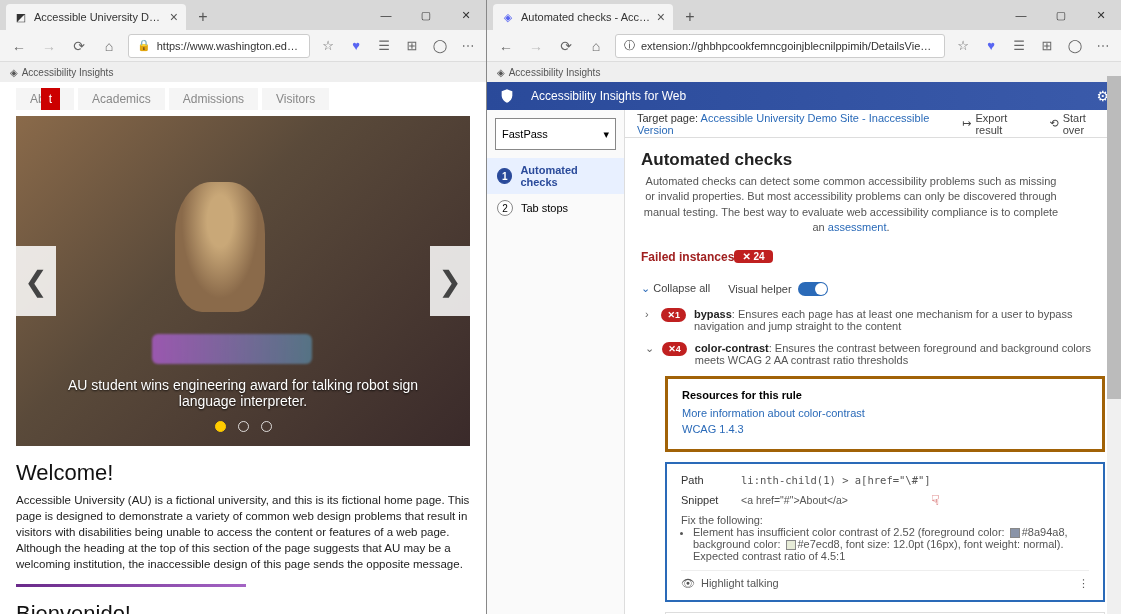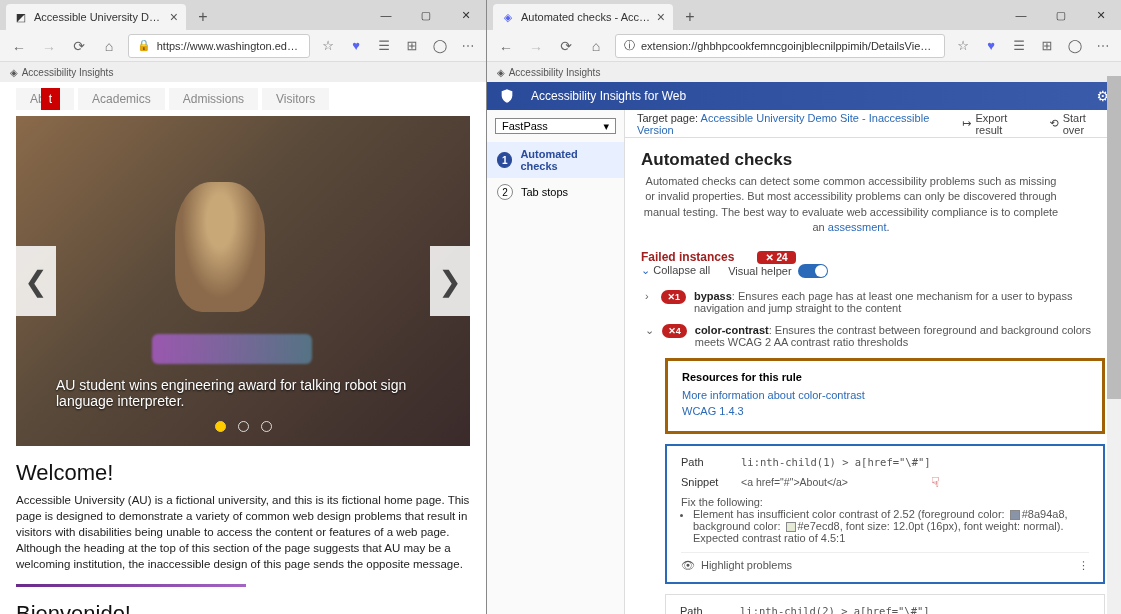--- a/index.html
+++ b/index.html
@@ -31,49 +31,49 @@
 .nav-tabs { display: flex; gap: 4px; margin-bottom: 6px; margin-top: 6px; }
 .nav-tab { padding: 4px 14px; font-size: 12px; color: #888; background: #f5f5f5; }
 .nav-tab.active-red { background: #c00; color: #fff; }
 .carousel { position: relative; background: #222; height: 330px; display: flex; flex-direction: column; justify-content: flex-end; align-items: center; color: #fff; }
 .carousel-img { position: absolute; inset: 0; background: linear-gradient(135deg, #8a6a4a 0%, #5a4a3a 40%, #3a2a2a 100%); }
 .carousel-img::before { content: ""; position: absolute; top: 20%; left: 35%; width: 90px; height: 130px; background: radial-gradient(ellipse at 50% 30%, #c9a878 20%, #8a6a4a 60%); border-radius: 40% 40% 30% 30%; }
 .carousel-img::after { content: ""; position: absolute; bottom: 25%; left: 30%; width: 160px; height: 30px; background: linear-gradient(90deg, rgba(200,100,255,0.6), rgba(100,200,255,0.4)); border-radius: 6px; filter: blur(1px); }
 .carousel-arrow { position: absolute; top: 50%; transform: translateY(-50%); width: 40px; height: 70px; background: rgba(255,255,255,0.85); display: flex; align-items: center; justify-content: center; font-size: 28px; color: #444; }
 .carousel-arrow.left { left: 0; }
 .carousel-arrow.right { right: 0; }
-.caption { position: relative; z-index: 2; text-align: left; font-size: 14px; padding: 12px 40px; text-shadow: 0 1px 2px rgba(0,0,0,0.8); }
+.caption { position: relative; z-index: 2; text-align: center; font-size: 14px; padding: 12px 40px; text-shadow: 0 1px 2px rgba(0,0,0,0.8); }
 .dots { position: relative; z-index: 2; display: flex; gap: 12px; padding-bottom: 14px; }
 .dot { width: 11px; height: 11px; border-radius: 50%; border: 1px solid rgba(255,255,255,0.8); }
 .dot.active { background: #ffcc00; border-color: #ffcc00; }
 .h1 { font-size: 22px; font-weight: 400; margin: 14px 0 6px; color: #111; }
 .para { font-size: 11.5px; color: #222; line-height: 1.4; margin-bottom: 12px; }
 .divider { width: 230px; height: 3px; background: linear-gradient(90deg, #6a2a8a, #a464c4); margin: 4px 0 12px; }
 
 
 .ai-header { height: 28px; background: linear-gradient(90deg, #2a4a9a, #3a5aaa); color: #fff; display: flex; align-items: center; padding: 0 12px; font-size: 12px; justify-content: space-between; }
 .ai-header-title { display: flex; align-items: center; gap: 16px; }
 .ai-shield { width: 16px; height: 16px; }
 .ai-body { display: flex; flex: 1; overflow: hidden; }
 .ai-left { width: 138px; border-right: 1px solid #ddd; background: #fafafa; }
-.ai-dropdown { margin: 8px; border: 1px solid #888; height: 16px; display: flex; align-items: center; justify-content: space-between; padding: 0 6px; font-size: 11px; background: #fff; }
+.ai-dropdown { margin: 8px; border: 1px solid #888; height: 32px; display: flex; align-items: center; justify-content: space-between; padding: 0 6px; font-size: 11px; background: #fff; }
 .steps { }
 .step { display: flex; align-items: center; padding: 6px 10px; font-size: 11px; gap: 8px; }
 .step.active { background: #e8f0ff; font-weight: 600; color: #2a4a9a; }
 .step-num { width: 16px; height: 16px; border-radius: 50%; background: #fff; border: 1px solid #888; display: flex; align-items: center; justify-content: center; font-size: 10px; }
 .step.active .step-num { background: #2a4a9a; color: #fff; border-color: #2a4a9a; }
 .ai-right { flex: 1; display: flex; flex-direction: column; overflow: hidden; }
 .ai-topbar { height: 28px; border-bottom: 1px solid #ddd; display: flex; align-items: center; padding: 0 12px; font-size: 11px; color: #333; justify-content: space-between; }
 .link { color: #2a6ab8; text-decoration: none; }
 .ai-actions { display: flex; gap: 14px; }
 .ai-action { display: flex; align-items: center; gap: 4px; color: #444; font-size: 11px; }
 .ai-main { flex: 1; overflow-y: auto; padding: 12px 16px; }
 .ai-h1 { font-size: 17px; font-weight: 600; color: #222; margin-bottom: 4px; }
 .ai-desc { font-size: 11px; color: #555; line-height: 1.4; max-width: 420px; margin-bottom: 14px; text-align: center; }
-.failed-row { display: flex; align-items: flex-end; gap: 23px; margin-bottom: 0; }
+.failed-row { display: flex; align-items: flex-start; gap: 0; margin-bottom: 18px; }
 .failed-label { font-size: 12px; font-weight: 600; color: #a02020; }
 .badge { background: #c02020; color: #fff; border-radius: 4px; padding: 1px 8px; font-size: 10px; font-weight: 600; }
 .controls-row { display: flex; align-items: center; gap: 18px; font-size: 11px; color: #444; margin-bottom: 12px; }
 .toggle { width: 30px; height: 14px; background: #2a6ab8; border-radius: 8px; position: relative; }
 .toggle::after { content: ""; position: absolute; width: 12px; height: 12px; background: #fff; border-radius: 50%; right: 1px; top: 1px; }
 .rule-row { display: flex; gap: 8px; font-size: 11px; margin-bottom: 10px; padding-left: 4px; }
 .chevron { color: #666; width: 12px; font-size: 11px; }
 .rule-badge { background: #c02020; color: #fff; border-radius: 9px; padding: 0 6px; font-size: 9px; font-weight: 600; height: 14px; display: inline-flex; align-items: center; }
 .rule-name { font-weight: 600; color: #222; }
 .rule-desc { color: #555; }
@@ -301,21 +301,21 @@
                 <span>Element has insufficient color contrast of 2.52 (foreground color: </span>
                 <span class="swatch" style="background:#8a94a8"></span><span>#8a94a8</span><span>, background color: </span>
                 <span class="swatch" style="background:#e7ecd8"></span><span>#e7ecd8</span><span>, font size: 12.0pt (16px), font weight: normal). Expected contrast ratio of 4.5:1</span>
               </li>
                 </ul>
             </div>
           </div>
           <div class="highlight-row">
             <div class="eye-row">
               <span>👁</span>
-              <span>Highlight problems</span>
+              <span>Highlight talking</span>
             </div>
             <span>⋮</span>
           </div>
         </div>
 
         <div class="instance-card plain">
           <div class="kv-row">
             <div class="kv-label">Path</div>
             <div class="kv-val code">li:nth-child(2) &gt; a[href="\#"]</div>
           </div>

